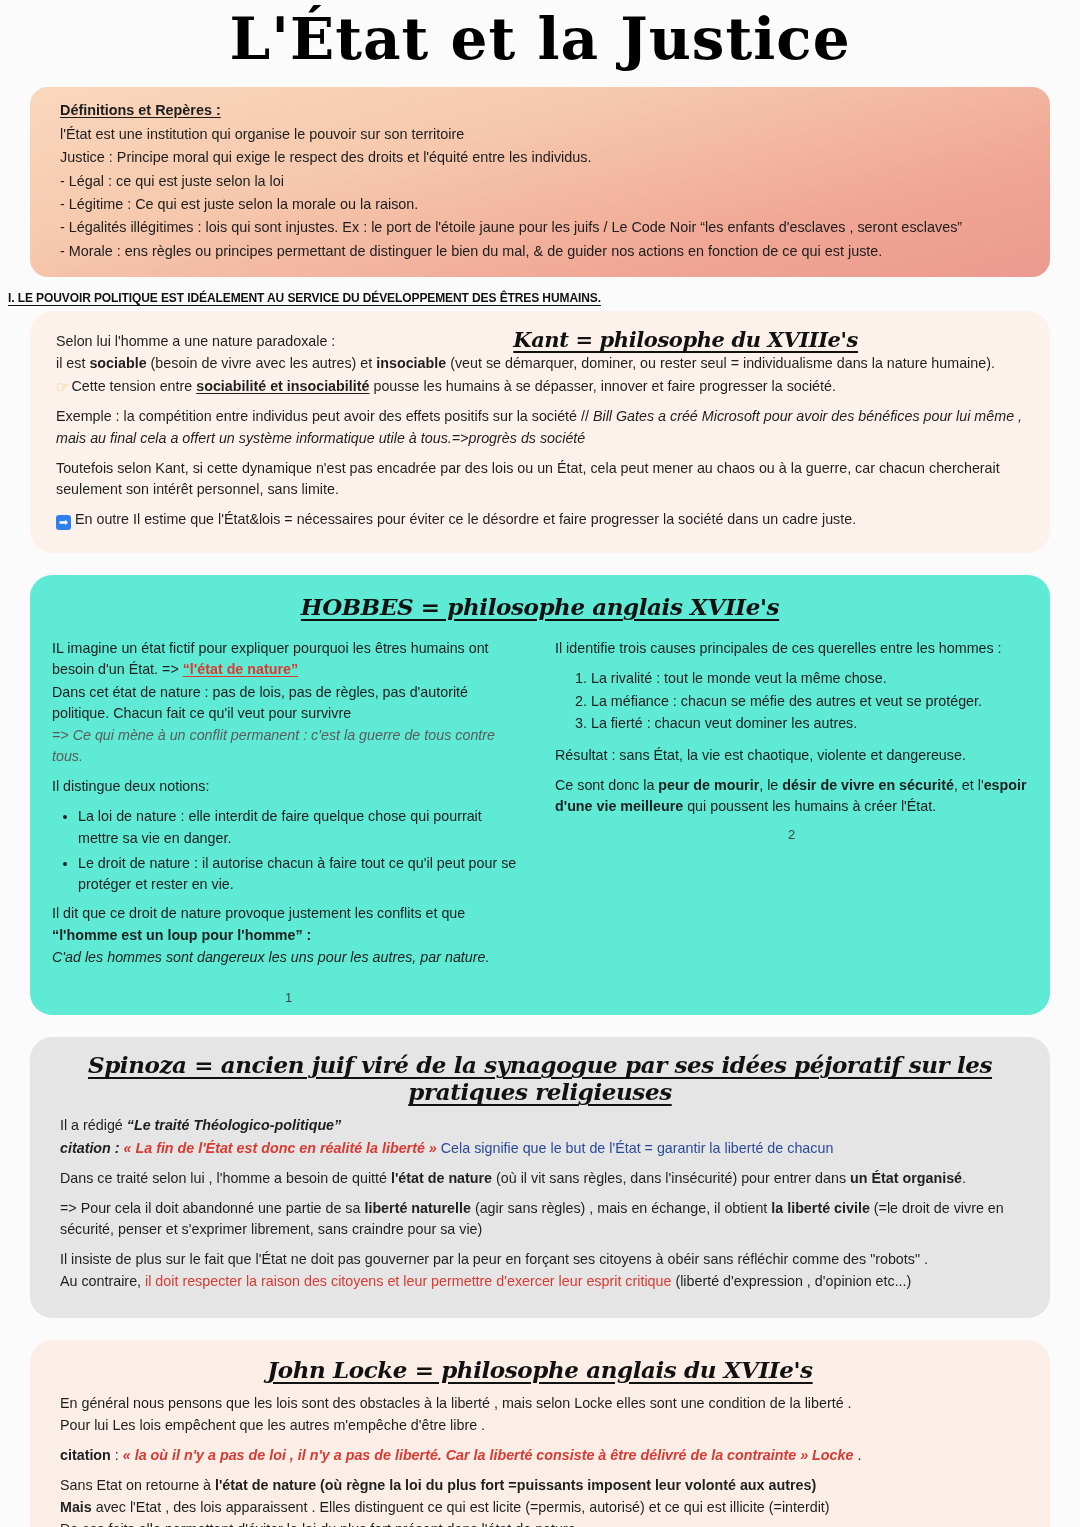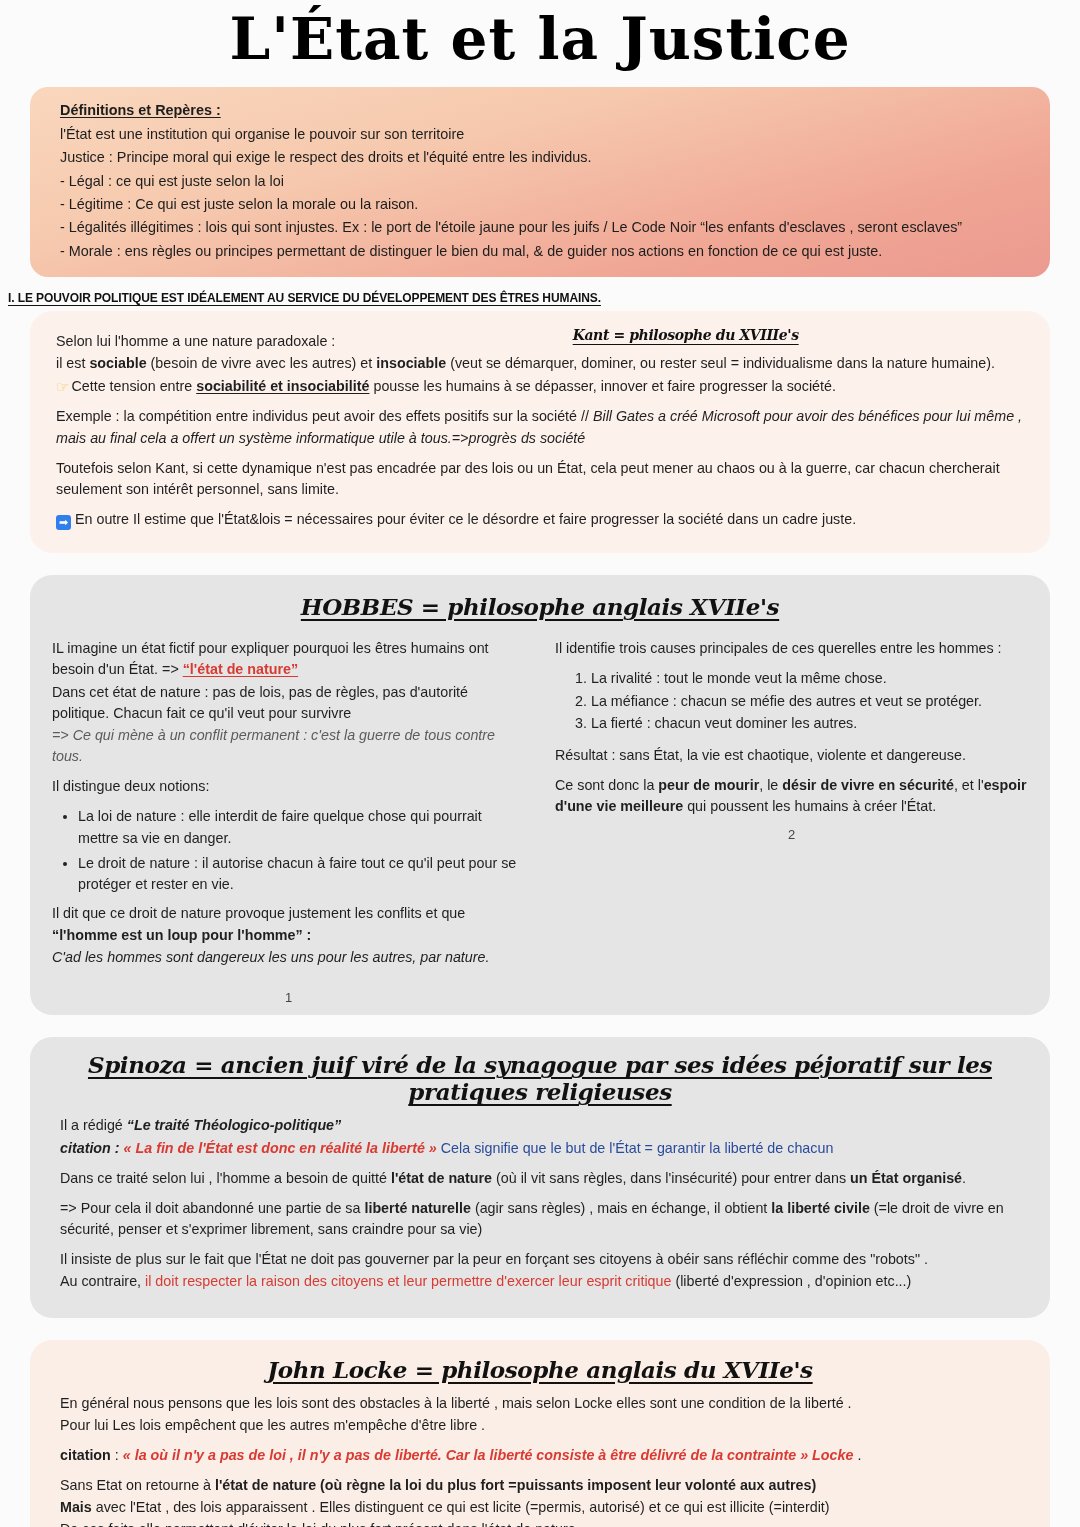--- a/index.html
+++ b/index.html
@@ -60,38 +60,38 @@
 
   
   .card {
     margin: 0 30px 22px 30px;
     border-radius: 22px;
     background: #fcefe8;
     padding: 16px 26px 20px 26px;
     position: relative;
   }
   .card.kant { background: #fdf1eb; padding-top: 10px; padding-bottom: 14px; }
-  .card.hobbes { padding: 16px 22px 10px 22px; background: #e5e5e5; }
+  .card.hobbes { padding: 16px 22px 10px 22px; background: #5eead4; }
   .card.spinoza { background: #e5e5e5; padding: 12px 30px 16px 30px; }
   .card.locke { background: #fbeee7; padding: 14px 30px 18px 30px; }
 
   
   .phil-title {
     text-align: center;
     font-family: "DejaVu Serif", serif;
     font-weight: bold;
     font-style: italic;
     font-size: 23px;
     letter-spacing: -0.4px;
     text-decoration: underline;
     text-underline-offset: 4px;
     color: #111;
     margin: 2px 0 10px 0;
   }
-  .phil-title.kant-title { font-size: 14px; margin: 0 0 0 0; }
+  .phil-title.kant-title { font-size: 21px; margin: 0 0 0 0; }
 
   
   p.t {
     margin: 0 0 9px 0;
     font-size: 14.3px;
     line-height: 1.48;
     color: #1f1f1f;
   }
   p.tight { margin-bottom: 1px; }
   .b { font-weight: bold; }

